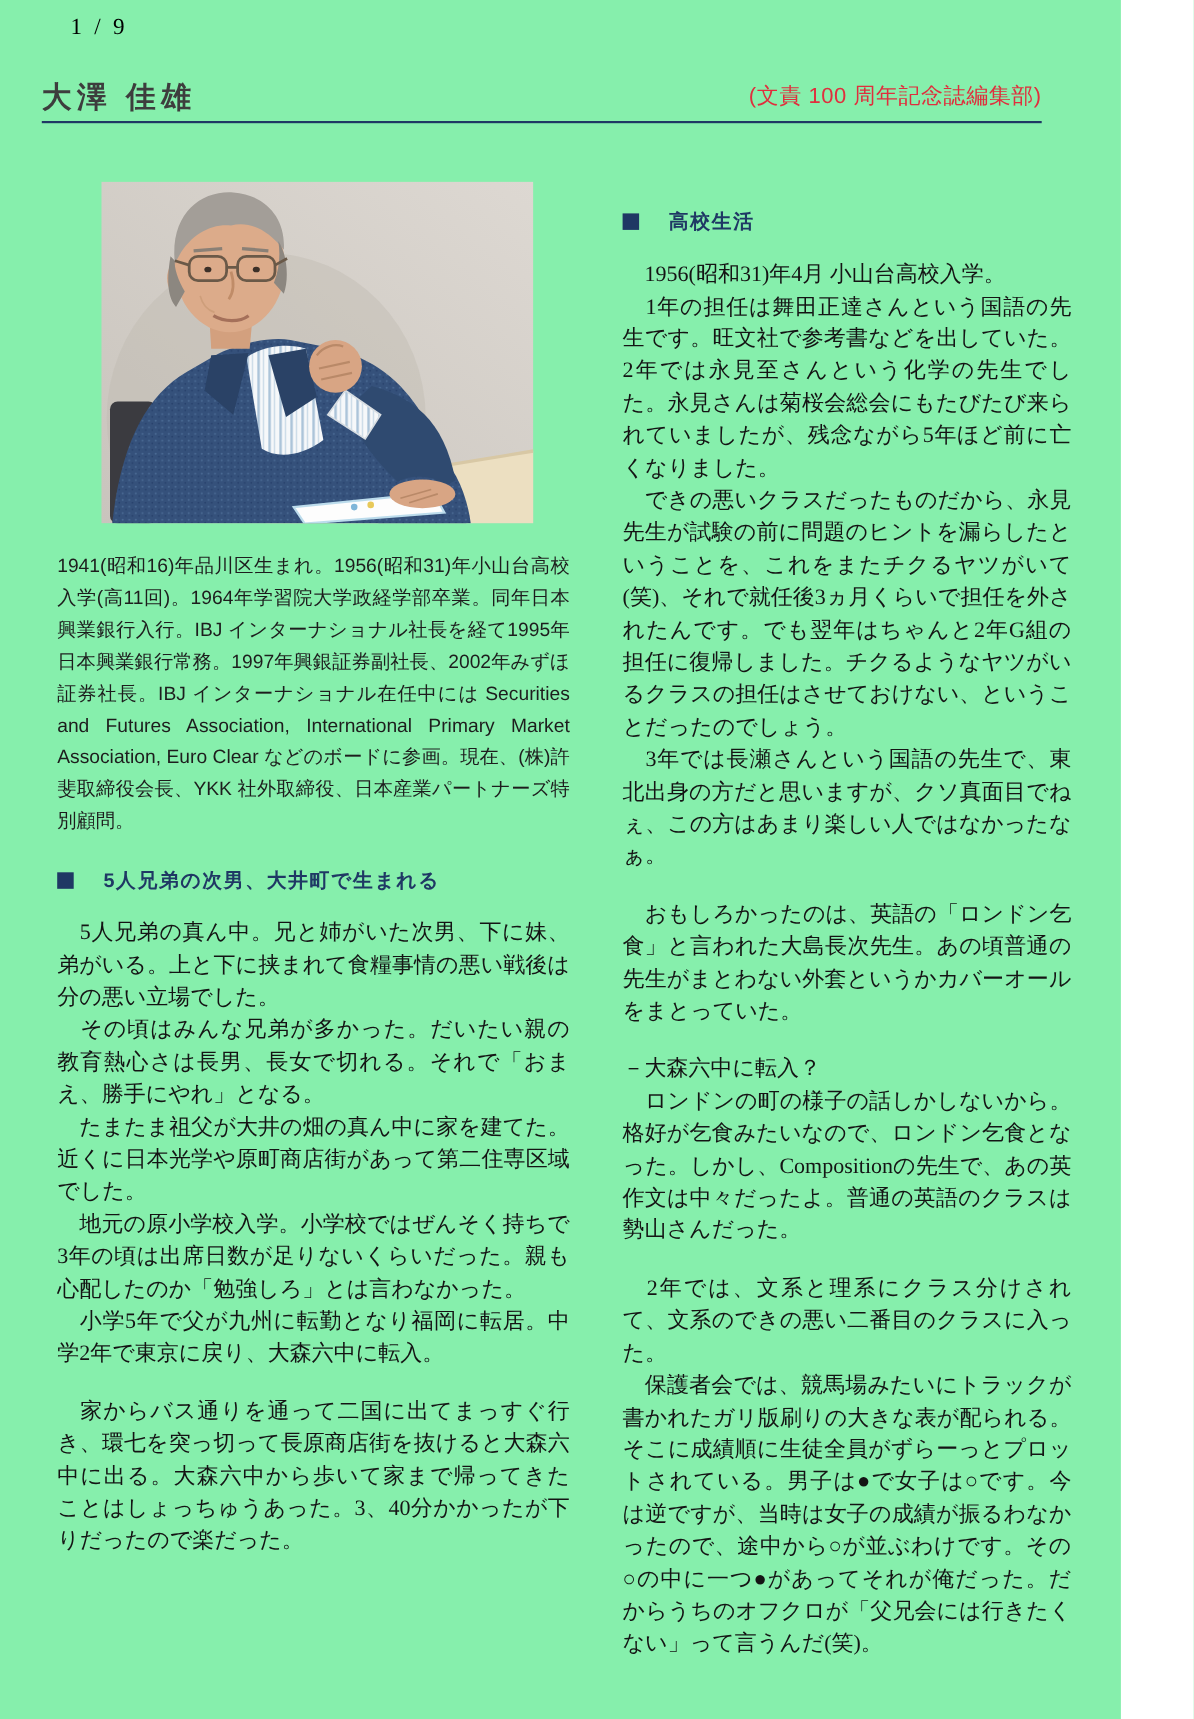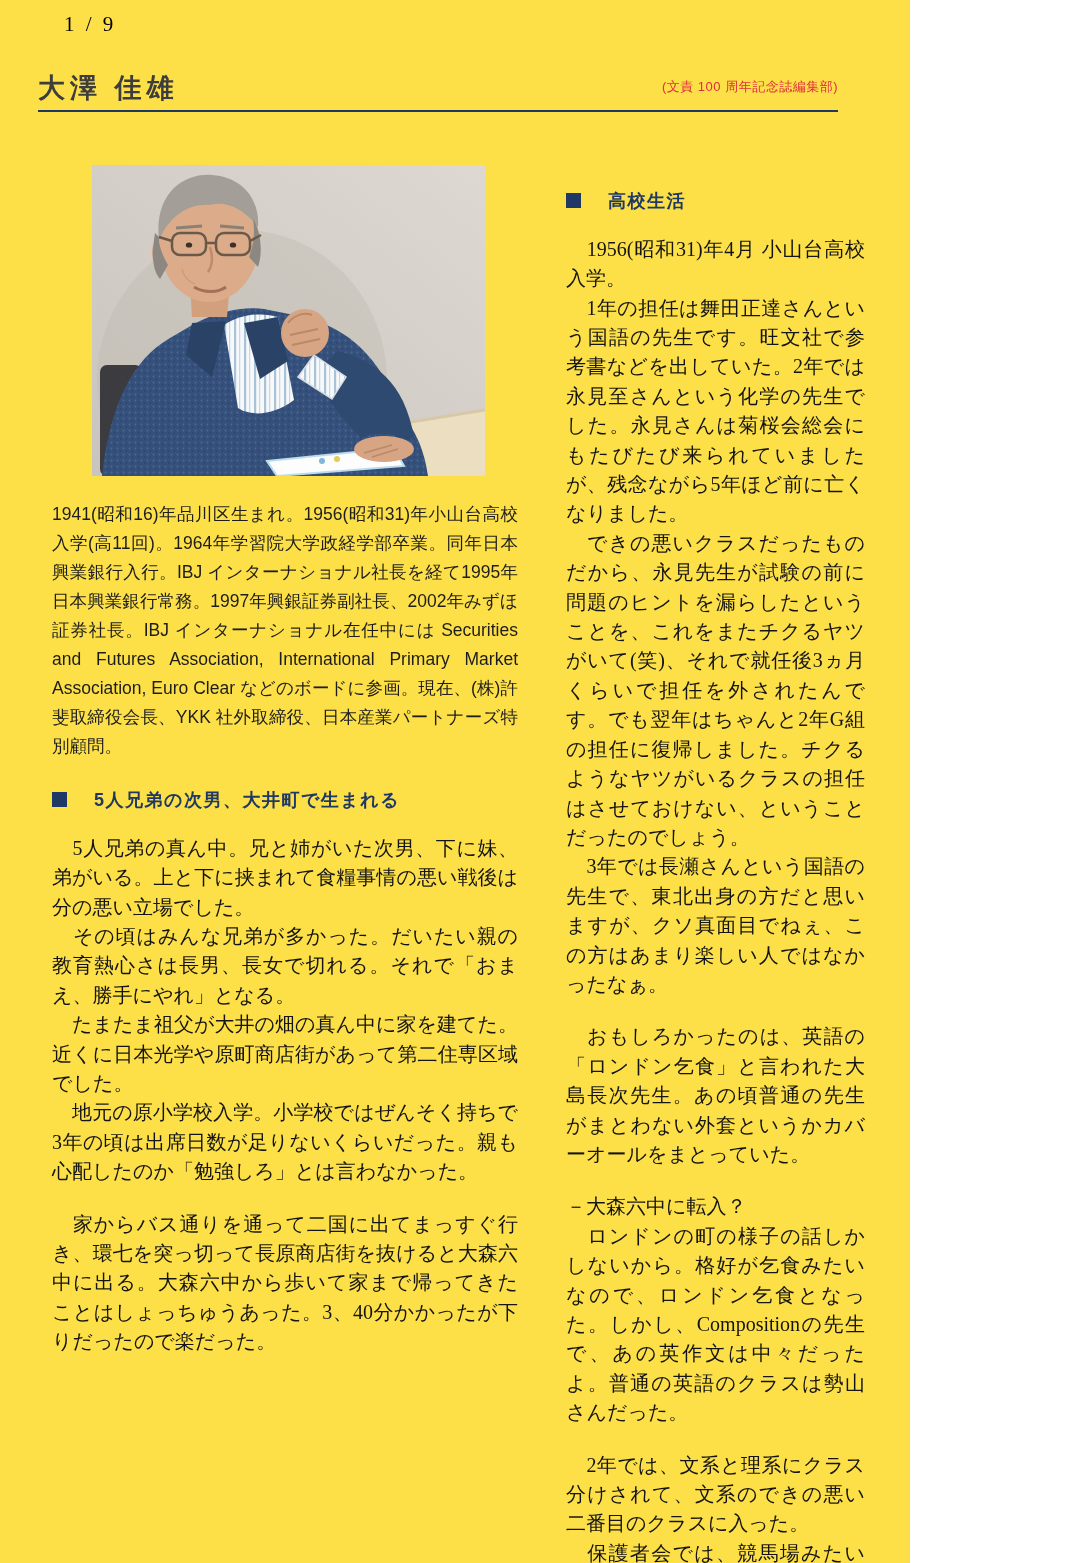--- a/index.html
+++ b/index.html
@@ -1,35 +1,35 @@
 <!DOCTYPE html>
 <html lang="ja"><head>
 <meta charset="utf-8">
 <style>
   html,body{margin:0;padding:0;background:#ffffff;}
   .page{
     position:relative;
-    width:910px;height:1563px;
-    background:#fde047;
+    width:1019px;height:1563px;
+    background:#86efac;
     overflow:hidden;
     font-family:"Liberation Sans","DejaVu Sans",sans-serif;
     color:#161616;
   }
   .page-number{
     position:absolute;top:12px;left:64px;
     font-family:"Liberation Serif","DejaVu Serif",serif;
     font-size:21px;letter-spacing:3px;color:#000;
   }
   .header{margin:74px 72px 0 38px;}
-  .header-row{display:flex;justify-content:space-between;align-items:center;}
+  .header-row{display:flex;justify-content:space-between;align-items:flex-end;}
   .title{
     margin:0;font-size:27px;font-weight:600;color:#3d3d3d;
     letter-spacing:5px;line-height:1.1;
   }
-  .credit{font-size:13px;color:#e02e3d;padding-bottom:3px;letter-spacing:0.5px;}
+  .credit{font-size:20px;color:#e02e3d;padding-bottom:3px;letter-spacing:0.5px;}
   .rule{border-bottom:2px solid #1f3864;margin-top:6px;}
   .columns{display:flex;padding:0 45px 0 52px;gap:48px;align-items:flex-start;}
   .col-left{width:466px;flex:none;}
   .col-right{flex:1;min-width:0;}
   .photo{
     margin:53px 0 0 40px;width:393px;height:311px;
     overflow:hidden;
   }
   .photo svg{display:block;width:100%;height:100%;}
   .bio{
@@ -145,20 +145,21 @@
 
       <h2 class="section-heading">
         <span class="bullet"></span>
         <span>5人兄弟の次男、大井町で生まれる</span>
       </h2>
 
       <p class="body-p">　5人兄弟の真ん中。兄と姉がいた次男、下に妹、弟がいる。上と下に挟まれて食糧事情の悪い戦後は分の悪い立場でした。</p>
       <p class="body-p">　その頃はみんな兄弟が多かった。だいたい親の教育熱心さは長男、長女で切れる。それで「おまえ、勝手にやれ」となる。</p>
       <p class="body-p">　たまたま祖父が大井の畑の真ん中に家を建てた。近くに日本光学や原町商店街があって第二住専区域でした。</p>
       <p class="body-p">　地元の原小学校入学。小学校ではぜんそく持ちで3年の頃は出席日数が足りないくらいだった。親も心配したのか「勉強しろ」とは言わなかった。</p>
+      <p class="body-p">　小学5年で父が九州に転勤となり福岡に転居。中学2年で東京に戻り、大森六中に転入。</p>
       <p class="body-p gap">　家からバス通りを通って二国に出てまっすぐ行き、環七を突っ切って長原商店街を抜けると大森六中に出る。大森六中から歩いて家まで帰ってきたことはしょっちゅうあった。3、40分かかったが下りだったので楽だった。</p>
 
     </section>
 
     <section class="col-right">
 
       <h2 class="section-heading">
         <span class="bullet"></span>
         <span>高校生活</span>
       </h2>

